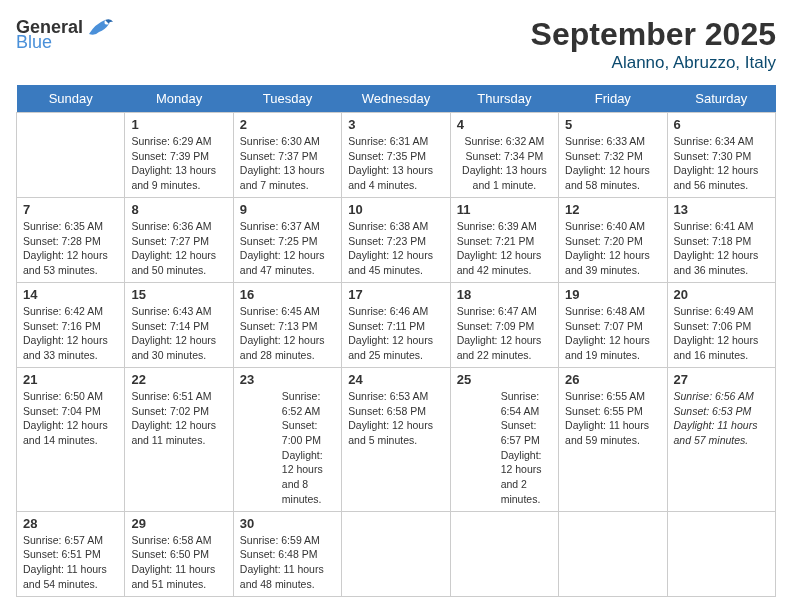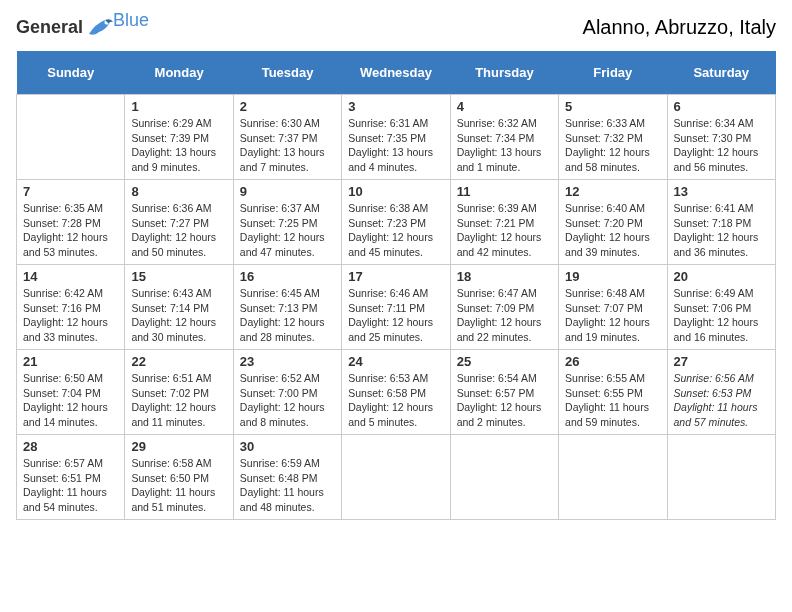--- a/index.html
+++ b/index.html
@@ -38,35 +38,35 @@
     }
     .title-section {
       text-align: right;
     }
     .month-title {
       font-size: 32px;
       font-weight: bold;
       color: #333;
     }
     .location-title {
-      font-size: 20px;
-      color: #000000;
+      font-size: 17px;
+      color: #0c4a6e;
     }
     table {
       width: 100%;
       border-collapse: collapse;
       font-size: 11px;
     }
     .day-header {
       background-color: #3a7abf;
       color: white;
       text-align: center;
-      padding: 14px 4px;
+      padding: 6px 4px;
       font-size: 13px;
-      font-weight: bold;
+      font-weight: normal;
     }
     td {
       border: 1px solid #ccc;
       vertical-align: top;
       padding: 4px 6px;
       height: 85px;
       width: 108px;
     }
     .day-number {
       font-size: 13px;
@@ -78,32 +78,33 @@
       color: #333;
       font-size: 10.5px;
       line-height: 1.4;
     }
   </style>
 </head>
 <body>
 
 <div class="header-section">
   <div class="logo">
-    <div style="display:flex;flex-direction:row;align-items:flex-start;">
+    <div style="display:flex;flex-direction:column;align-items:flex-start;">
       <div style="display:flex;align-items:center;">
         <span class="logo-text-general">General</span>
         <svg class="logo-icon" viewBox="0 0 28 22" fill="none">
           <path d="M4 18 Q10 8 20 4 Q18 10 24 8 Q20 14 14 16 Q10 20 4 18Z" fill="#4a90d9"></path>
           <path d="M20 4 Q26 2 28 6 Q24 5 24 8 Q22 6 20 4Z" fill="#2a6aaf"></path>
         </svg>
       </div>
       <span class="logo-text-blue" style="margin-top:-6px;">Blue</span>
     </div>
   </div>
   <div class="title-section">
+    <div class="month-title">September 2025</div>
     <div class="location-title">Alanno, Abruzzo, Italy</div>
   </div>
 </div>
 
 <table>
   <thead>
     <tr>
       <th class="day-header">Sunday</th>
       <th class="day-header">Monday</th>
       <th class="day-header">Tuesday</th>
@@ -129,21 +130,21 @@
 Daylight: 13 hours and 7 minutes.</div>
         </td>
         <td>
           <div class="day-number">3</div>
           <div class="day-detail" style="white-space: pre-line;">Sunrise: 6:31 AM
 Sunset: 7:35 PM
 Daylight: 13 hours and 4 minutes.</div>
         </td>
         <td>
           <div class="day-number">4</div>
-          <div class="day-detail" style="white-space: pre-line;">Sunrise: 6:32 AM
+          <div class="day-detail" style="white-space: pre-line; text-align: center;">Sunrise: 6:32 AM
 Sunset: 7:34 PM
 Daylight: 13 hours and 1 minute.</div>
         </td>
         <td>
           <div class="day-number">5</div>
           <div class="day-detail" style="white-space: pre-line;">Sunrise: 6:33 AM
 Sunset: 7:32 PM
 Daylight: 12 hours and 58 minutes.</div>
         </td>
         <td>
@@ -249,33 +250,33 @@
 Daylight: 12 hours and 14 minutes.</div>
         </td>
         <td>
           <div class="day-number">22</div>
           <div class="day-detail" style="white-space: pre-line;">Sunrise: 6:51 AM
 Sunset: 7:02 PM
 Daylight: 12 hours and 11 minutes.</div>
         </td>
         <td>
           <div class="day-number">23</div>
-          <div class="day-detail" style="white-space: pre-line;">Sunrise: 6:52 AM
+          <div class="day-detail" style="white-space: pre-line; margin-left: 42px;">Sunrise: 6:52 AM
 Sunset: 7:00 PM
 Daylight: 12 hours and 8 minutes.</div>
         </td>
         <td>
           <div class="day-number">24</div>
           <div class="day-detail" style="white-space: pre-line;">Sunrise: 6:53 AM
 Sunset: 6:58 PM
 Daylight: 12 hours and 5 minutes.</div>
         </td>
         <td>
           <div class="day-number">25</div>
-          <div class="day-detail" style="white-space: pre-line;">Sunrise: 6:54 AM
+          <div class="day-detail" style="white-space: pre-line; margin-left: 44px;">Sunrise: 6:54 AM
 Sunset: 6:57 PM
 Daylight: 12 hours and 2 minutes.</div>
         </td>
         <td>
           <div class="day-number">26</div>
           <div class="day-detail" style="white-space: pre-line;">Sunrise: 6:55 AM
 Sunset: 6:55 PM
 Daylight: 11 hours and 59 minutes.</div>
         </td>
         <td>

